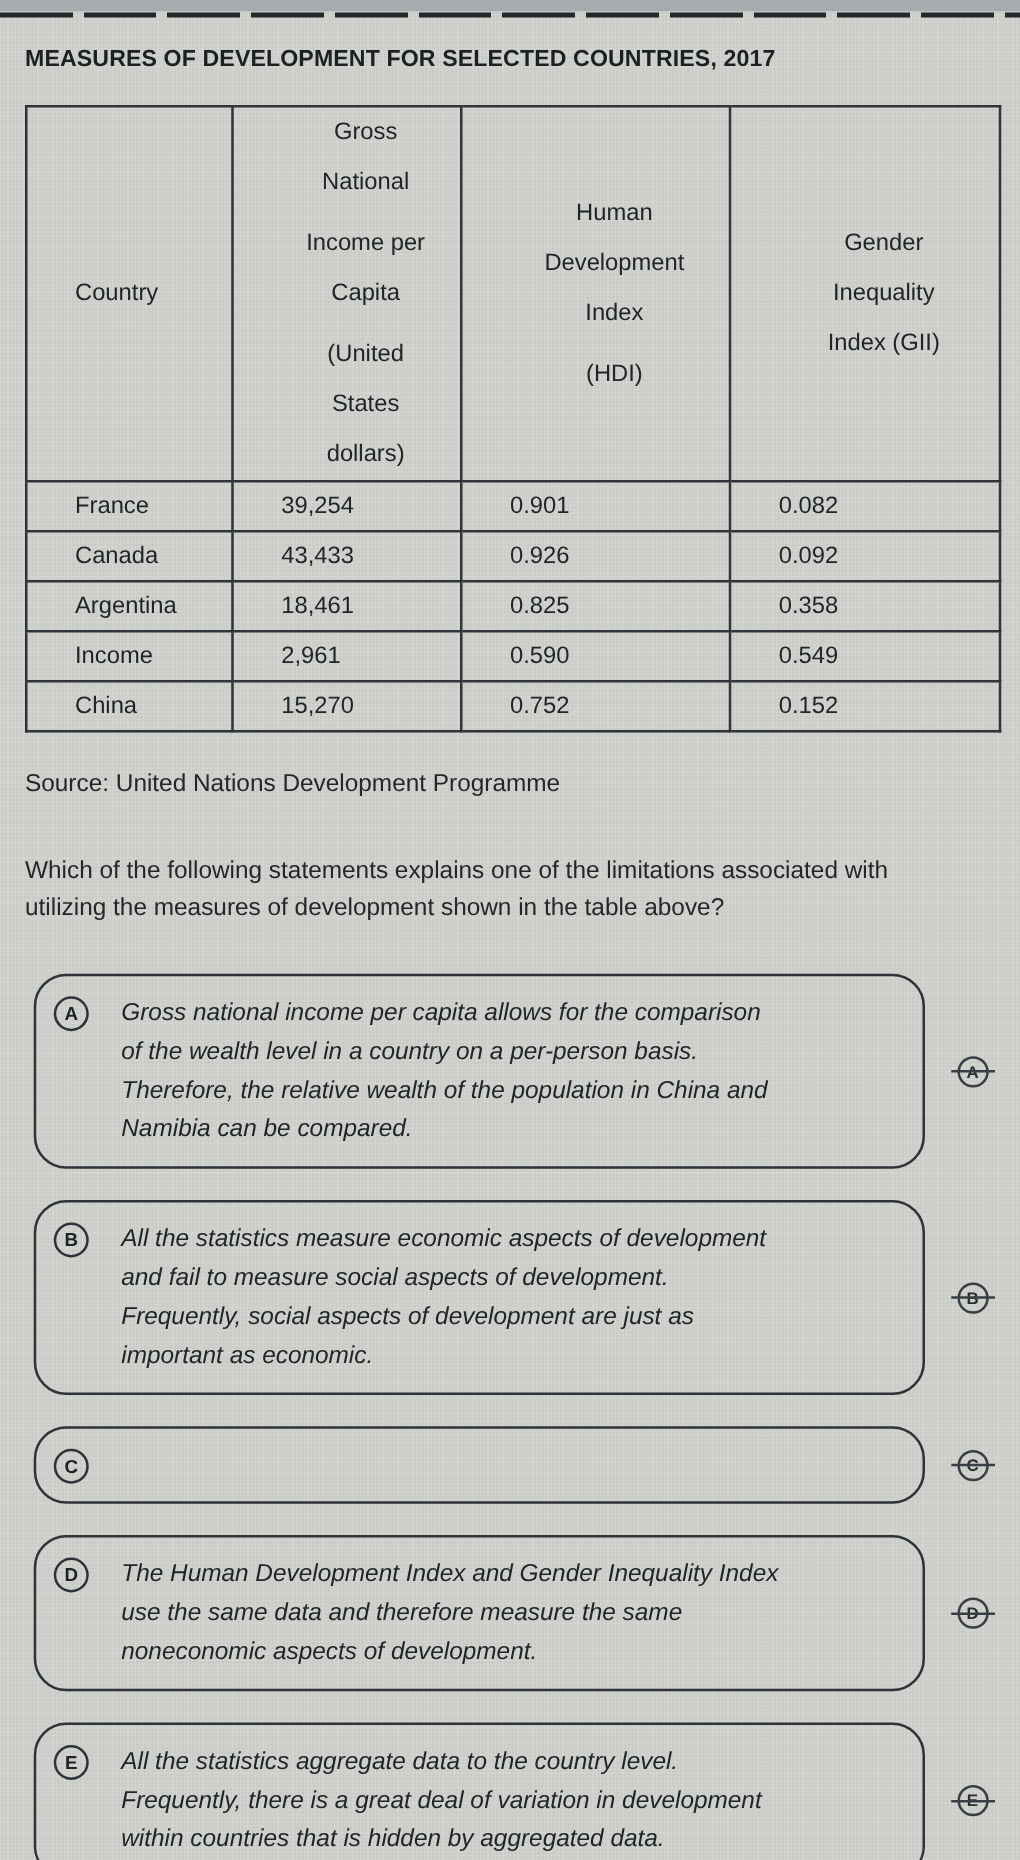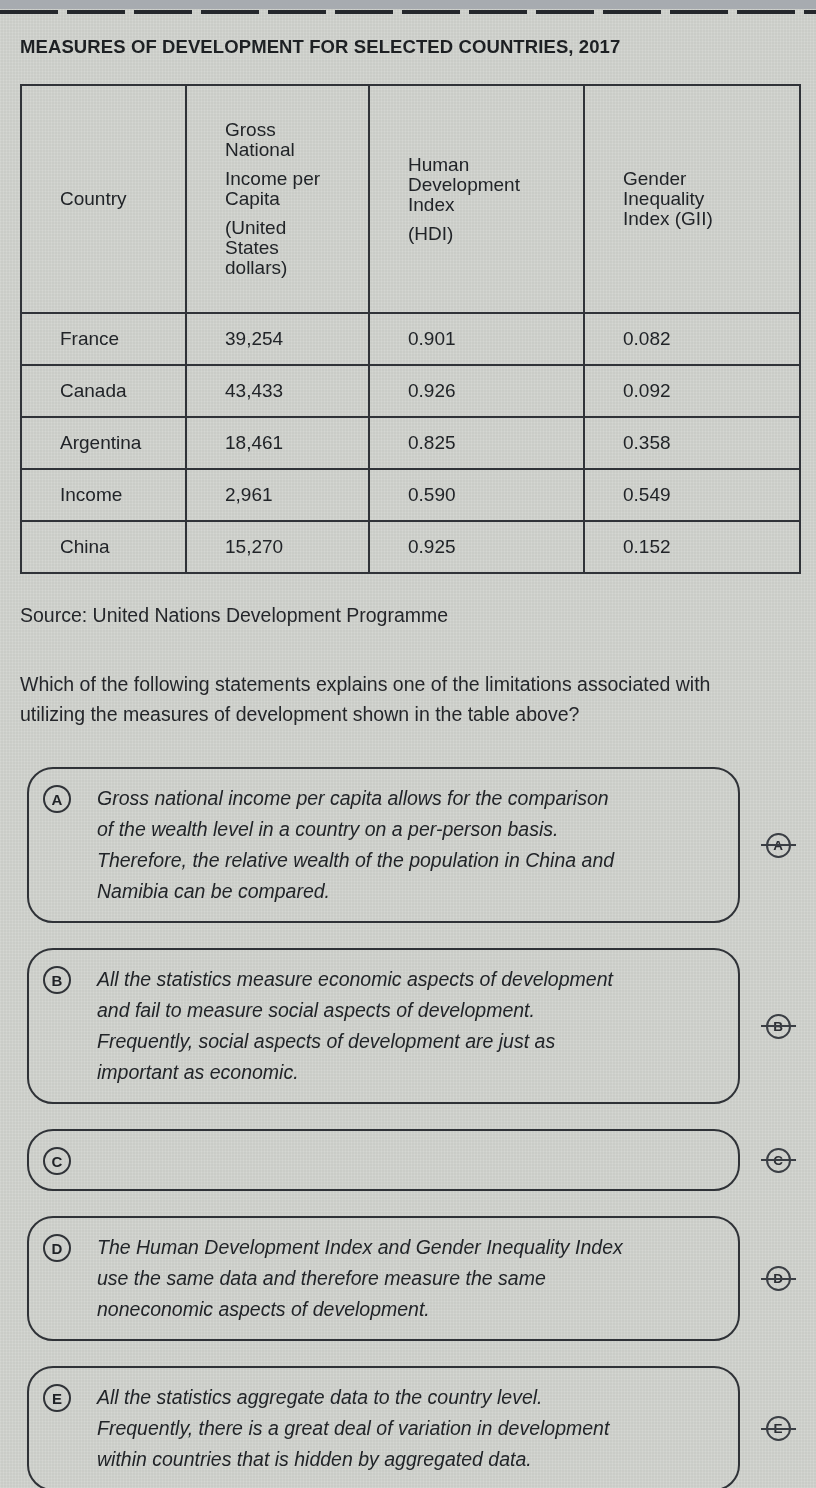--- a/index.html
+++ b/index.html
@@ -34,25 +34,26 @@
     background: transparent;
   }
   .dev-table td {
     border: 2px solid #303338;
     padding: 0 8px 0 38px;
     font-size: 19px;
     vertical-align: middle;
     color: #212428;
   }
   .dev-table tr.header-row td { height: 228px; }
-  .dev-table tr.data-row td { height: 52px; }
+  .dev-table tr.data-row td { height: 40px; }
   .hdr-wrap p {
     margin: 0 0 9px 0;
-    line-height: 20px;
+    line-height: 40px;
     white-space: pre-line;
+    text-align: center;
   }
   .hdr-wrap p:last-child { margin-bottom: 0; }
   .source-line { margin: 30px 0 0 20px; font-size: 19.5px; }
   .question-text {
     margin: 42px 20px 0 20px;
     font-size: 19.5px; line-height: 30px;
     white-space: pre-line;
   }
   .options { margin-top: 38px; }
   .option-row {
@@ -162,21 +163,21 @@
     </tr>
     <tr class="data-row">
       <td>Income</td>
       <td>2,961</td>
       <td>0.590</td>
       <td>0.549</td>
     </tr>
     <tr class="data-row">
       <td>China</td>
       <td>15,270</td>
-      <td>0.925</td>
+      <td>0.752</td>
       <td>0.152</td>
     </tr>
   </tbody>
 </table>
 
 <div class="source-line">Source: United Nations Development Programme</div>
 
 <div class="question-text">Which of the following statements explains one of the limitations associated with
 utilizing the measures of development shown in the table above?</div>
 

